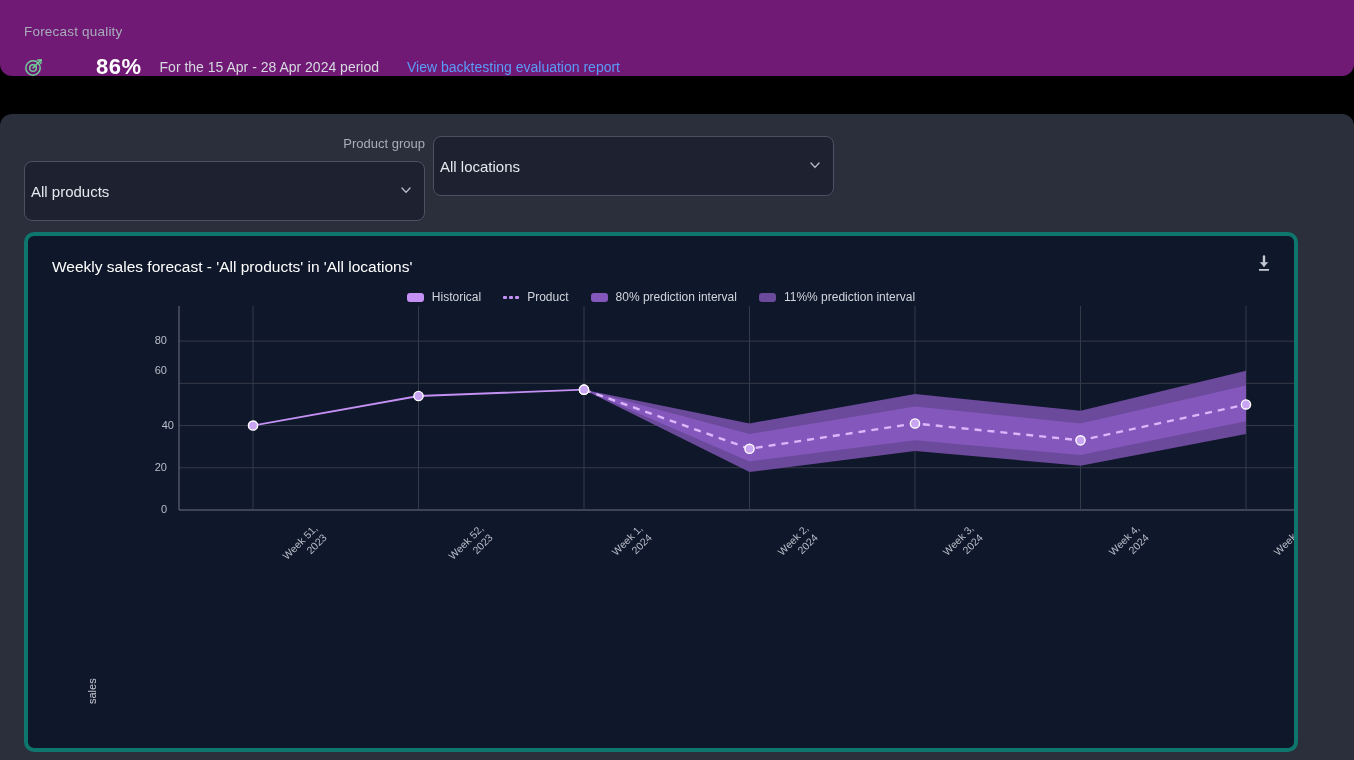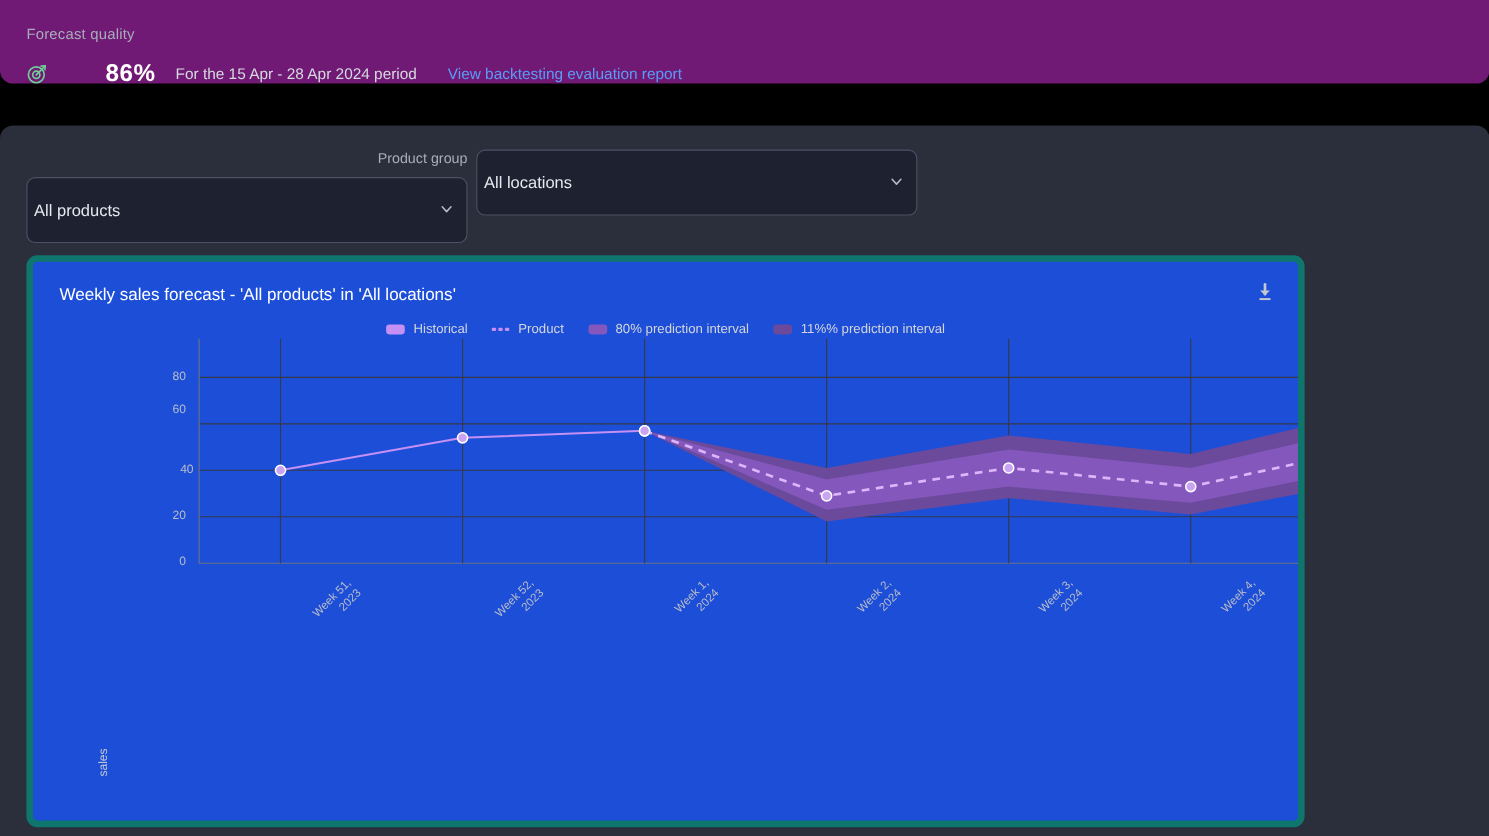--- a/index.html
+++ b/index.html
@@ -63,23 +63,23 @@
   }
   .select-value { font-size: 15px; color: #e6e8ee; }
   .chevron {
     position: absolute; right: 12px; top: 50%;
     width: 12px; height: 12px; margin-top: -7px;
   }
 
   
   .chart-card {
     position: absolute; left: 24px; top: 118px;
-    width: 1162px; height: 520px;
-    background: #1d4ed8;
-    border: 6px solid #0f766e;
+    width: 1274px; height: 520px;
+    background: #0f172a;
+    border: 4px solid #0f766e;
     border-radius: 10px;
     overflow: hidden;
   }
   .chart-head {
     position: relative; padding: 22px 24px 0 24px;
   }
   .chart-title { font-size: 15.5px; color: #ffffff; }
   .download-btn {
     position: absolute; right: 14px; top: 12px;
     width: 32px; height: 32px; cursor: pointer;

